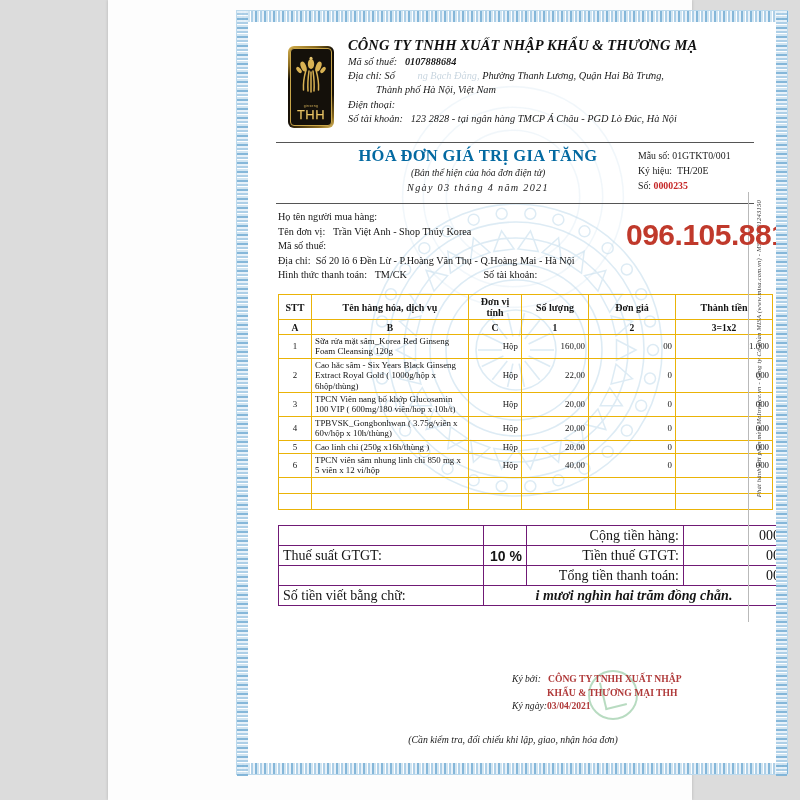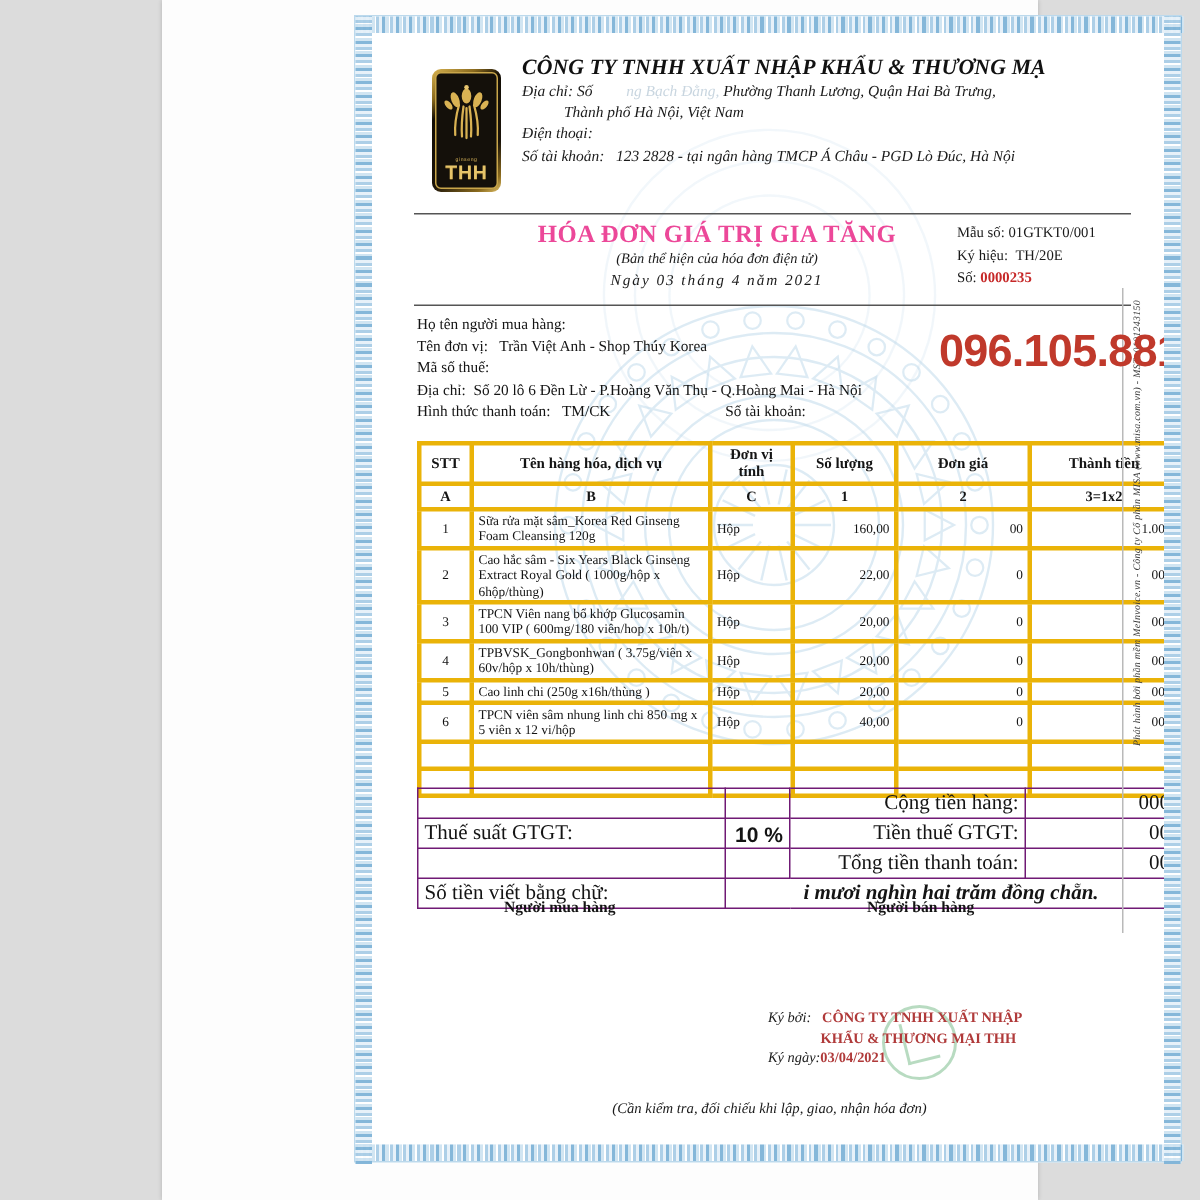--- a/index.html
+++ b/index.html
@@ -105,21 +105,21 @@
   }
   #logo-ginseng{
     position:absolute;top:6px;left:50%;transform:translateX(-50%);
   }
   #logo-sub{
     font-size:3.4px;letter-spacing:.4px;color:#d8b45a;
     font-family:"Liberation Sans",sans-serif;
     margin-bottom:0px;
   }
   #logo-text{
-    font-size:13px;font-weight:bold;letter-spacing:.5px;
+    font-size:13px;font-weight:normal;letter-spacing:.5px;
     color:#e6c46a;
     font-family:"Liberation Sans",sans-serif;
     line-height:1;
     text-shadow:0 1px 0 #5e4614;
   }
 
   #company-block{position:absolute;left:72px;top:0;width:406px;font-style:italic;}
   #company-name{
     font-size:14.5px;font-weight:bold;color:#111;
     letter-spacing:.1px;white-space:nowrap;overflow:hidden;
@@ -131,21 +131,21 @@
   .redacted{color:#c9d6e0;margin-left:20px;}
   #hr-under-header{
     position:absolute;left:28px;top:120px;width:478px;
     border-top:1.3px solid #555;
   }
 
   
   #title-band{position:absolute;left:28px;top:124px;width:478px;height:56px;}
   #title-left{position:absolute;left:52px;top:0;width:300px;text-align:center;}
   #invoice-title{
-    font-size:16.5px;font-weight:bold;letter-spacing:.3px;color:#ec4899;
+    font-size:16.5px;font-weight:bold;letter-spacing:.3px;color:#0369a1;
     line-height:20px;
   }
   #invoice-subtitle{
     font-size:9.6px;font-style:italic;color:#1a1a1a;line-height:14px;
   }
   #invoice-date{
     font-size:10.2px;font-style:italic;color:#1a1a1a;line-height:15px;
     letter-spacing:1.3px;
   }
   #title-right{position:absolute;left:362px;top:2px;width:120px;}
@@ -172,36 +172,36 @@
     color:#c0392b;z-index:6;white-space:nowrap;
   }
 
   
   #items-table{
     position:absolute;left:30px;top:272px;width:470px;
     border-collapse:collapse;
     table-layout:fixed;
   }
   #items-table th,#items-table td{
-    border:3px solid #eab308;
+    border:1px solid #eab308;
     font-size:8.9px;color:#141414;
     padding:1px 3px;
     vertical-align:middle;
     background:transparent;
   }
   #items-table th{
     text-align:center;font-weight:bold;font-size:10px;height:15px;
     padding:1px 2px;
   }
   #items-table tr.colcode td{
     text-align:center;font-weight:bold;font-size:9.6px;height:12px;
   }
   td.c-stt{text-align:center;width:28px;}
   td.c-name{width:152px;line-height:10.4px;padding:2px 3px;}
-  td.c-unit{text-align:left;width:48px;padding-left:5px;}
+  td.c-unit{text-align:right;width:48px;padding-left:5px;}
   td.c-qty{text-align:right;width:62px;padding-right:4px;}
   td.c-price{text-align:right;width:82px;padding-right:3px;}
   td.c-amount{text-align:right;width:92px;padding-right:2px;}
   .faded-num{color:#b9c7d3;}
   .clipped-num{color:#3a3a3a;}
   tr.blank-row td{height:13px;}
 
   
   #totals-table{
     position:absolute;left:30px;top:0;width:470px;
@@ -408,20 +408,24 @@
               <circle cx="17" cy="3.2" r="1.5" fill="#e8c670"></circle>
             </svg>
             <div id="logo-sub">ginseng</div>
             <div id="logo-text">THH</div>
           </div>
         </div>
 
         <div id="company-block">
           <div id="company-name">CÔNG TY TNHH XUẤT NHẬP KHẨU &amp; THƯƠNG MẠ</div>
 
+          <div class="co-line">
+            <span class="lbl">Mã số thuế:</span>
+            &nbsp;&nbsp;<span class="val">0107888684</span>
+          </div>
 
           <div class="co-line">
             <span class="lbl">Địa chỉ: Số</span>
             <span class="redacted">ng Bạch Đằng,</span>
             <span>Phường Thanh Lương, Quận Hai Bà Trưng,</span>
           </div>
 
           <div class="co-line" style="padding-left:28px;">
             <span>Thành phố Hà Nội, Việt Nam</span>
           </div>
@@ -600,24 +604,20 @@
             <td class="t-val clipped-num">00</td>
           </tr>
           <tr>
             <td class="t-words-label">Số tiền viết bằng chữ:</td>
             <td class="t-words" colspan="3">i mươi nghìn hai trăm đồng chẵn.</td>
           </tr>
         </tbody>
           </table>
       </div>
 
-      <div id="signature-row" class="layer">
-        <div class="sig-title" id="sig-buyer">Người mua hàng</div>
-        <div class="sig-title" id="sig-seller">Người bán hàng</div>
-      </div>
 
       <div id="digital-sig" class="layer">
         <div id="sig-stamp"></div>
         <div class="sig-line">
           <span class="sig-lbl">Ký bởi:</span>
           &nbsp;&nbsp;<span class="sig-val">CÔNG TY TNHH XUẤT NHẬP</span>
         </div>
         <div class="sig-line">
           <span id="sig-by-line2" class="sig-val">KHẨU &amp; THƯƠNG MẠI THH</span>
         </div>

